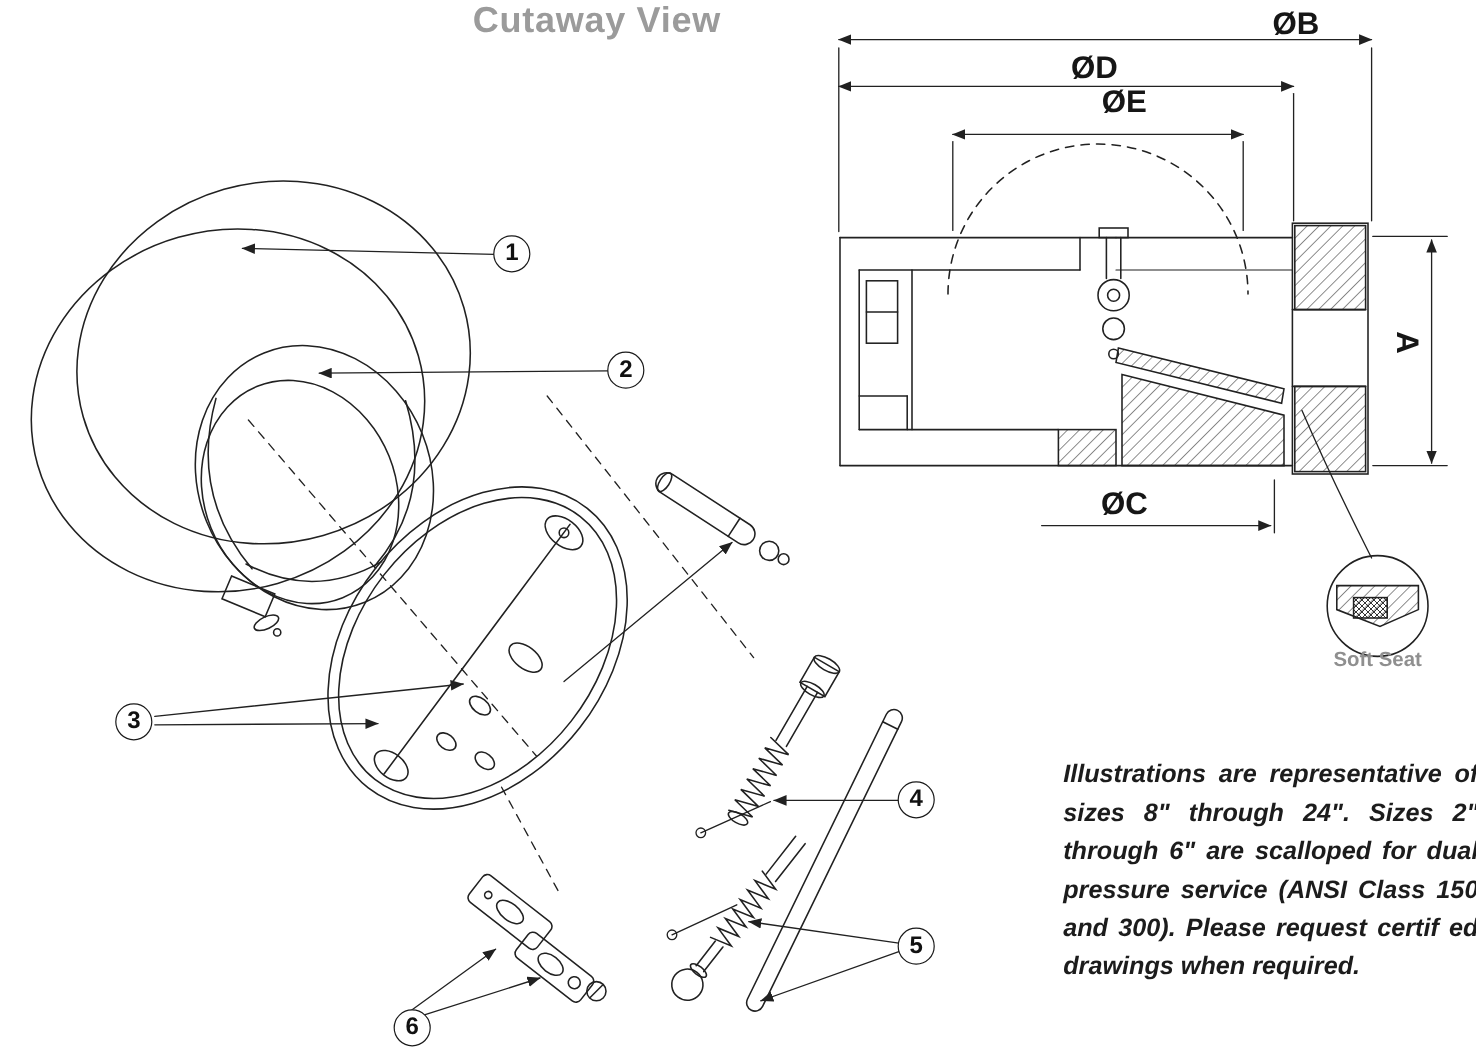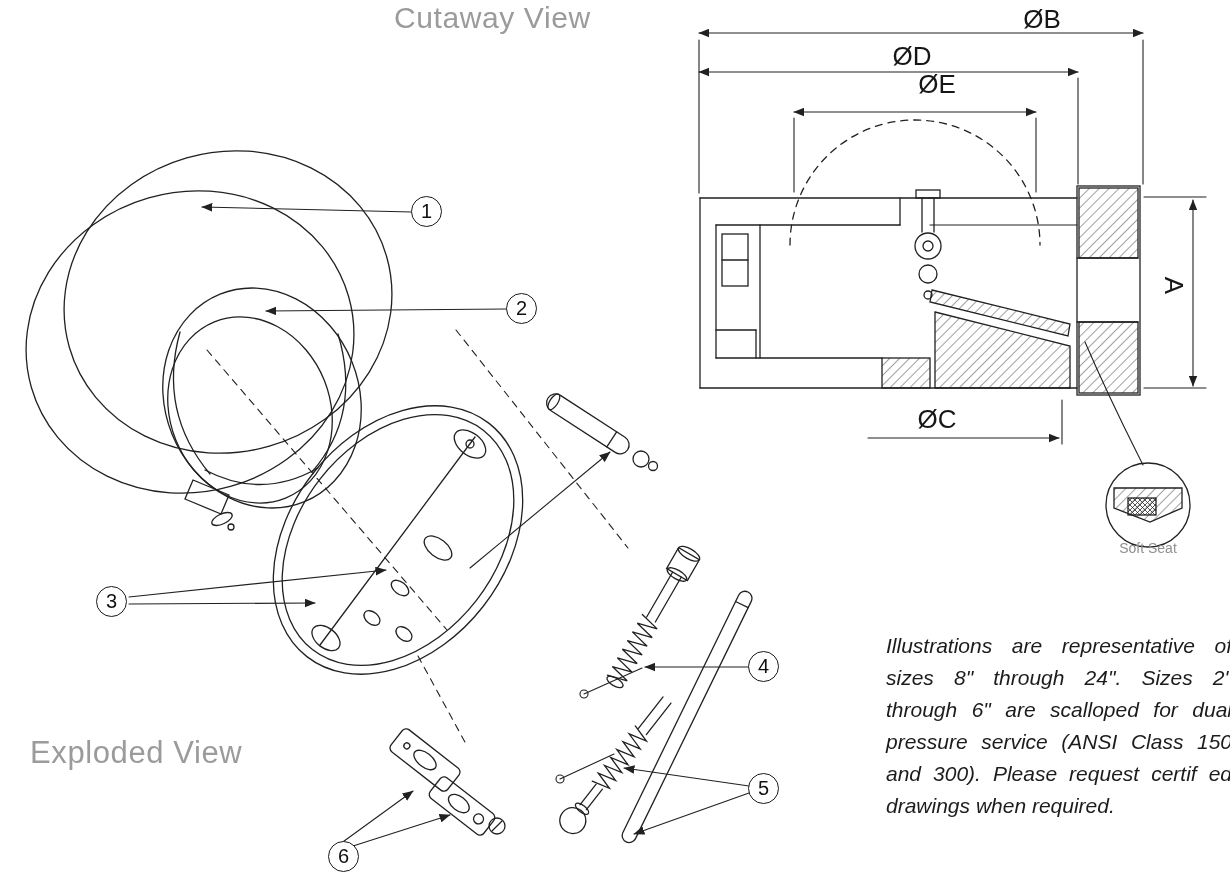--- a/index.html
+++ b/index.html
@@ -1,32 +1,32 @@
 <!DOCTYPE html>
 <html><head>
 <meta charset="utf-8">
 <style>
   html,body{margin:0;padding:0;background:#ffffff;}
   .stage{
     position:relative;width:1230px;height:873px;background:#ffffff;
-    overflow:hidden;font-family:"Liberation Sans",sans-serif;
+    overflow:hidden;font-family:"Liberation Sans",sans-serif;font-weight:bold;
   }
   .stage svg{position:absolute;left:0;top:0;}
   .title{
     position:absolute;color:#9b9b9b;font-size:30px;letter-spacing:.6px;
     font-family:"Liberation Sans",sans-serif;white-space:nowrap;
   }
   .dim{
     position:absolute;width:64px;text-align:center;color:#161616;
     font-size:26px;font-family:"Liberation Sans",sans-serif;white-space:nowrap;
   }
   .dim-a{width:30px;transform:rotate(90deg);}
   .softseat{
     position:absolute;left:1104px;top:540px;width:88px;text-align:center;
-    color:#8f8f8f;font-size:14px;font-family:"Liberation Sans",sans-serif;
+    color:#8f8f8f;font-size:17px;font-family:"Liberation Sans",sans-serif;
   }
   .note{
     position:absolute;left:886px;top:630px;width:346px;
     color:#1c1c1c;font-size:21px;line-height:1.52;font-style:italic;
     text-align:justify;font-family:"Liberation Sans",sans-serif;
   }
   .callout{
     position:absolute;width:31px;height:31px;border:1.7px solid #1a1a1a;
     border-radius:50%;background:#ffffff;display:flex;align-items:center;
     justify-content:center;font-size:20px;color:#111;box-sizing:border-box;
@@ -231,23 +231,22 @@
           <g>
             <line x1="868" y1="438" x2="1059" y2="438" marker-end="url(#arr)"></line>
             <line x1="1062" y1="400" x2="1062" y2="444"></line>
           </g>
         </g>
       </g>
     </g>
   </svg>
 
   <div class="title" style="left:394px;top:1px;">Cutaway View</div>
-  <div class="title" style="left:30px;top:735px;font-size:31px;">Exploded View</div>
-
-  <div class="dim" style="left:1010px;top:4px;">ØB</div>
+
+  <div class="dim" style="left:1048px;top:4px;">ØB</div>
   <div class="dim" style="left:880px;top:41px;">ØD</div>
   <div class="dim" style="left:905px;top:69px;">ØE</div>
   <div class="dim dim-a" style="left:1158px;top:270px;">A</div>
   <div class="dim" style="left:905px;top:404px;text-align:center;">ØC</div>
 
   <div class="softseat">Soft Seat</div>
 
   <div class="note">Illustrations are representative of sizes 8" through 24".  Sizes 2" through 6" are scalloped for dual pressure service (ANSI Class 150 and 300).  Please request certif ed drawings when required.</div>
 
   <div class="callout" style="left:411px;top:196px;">

